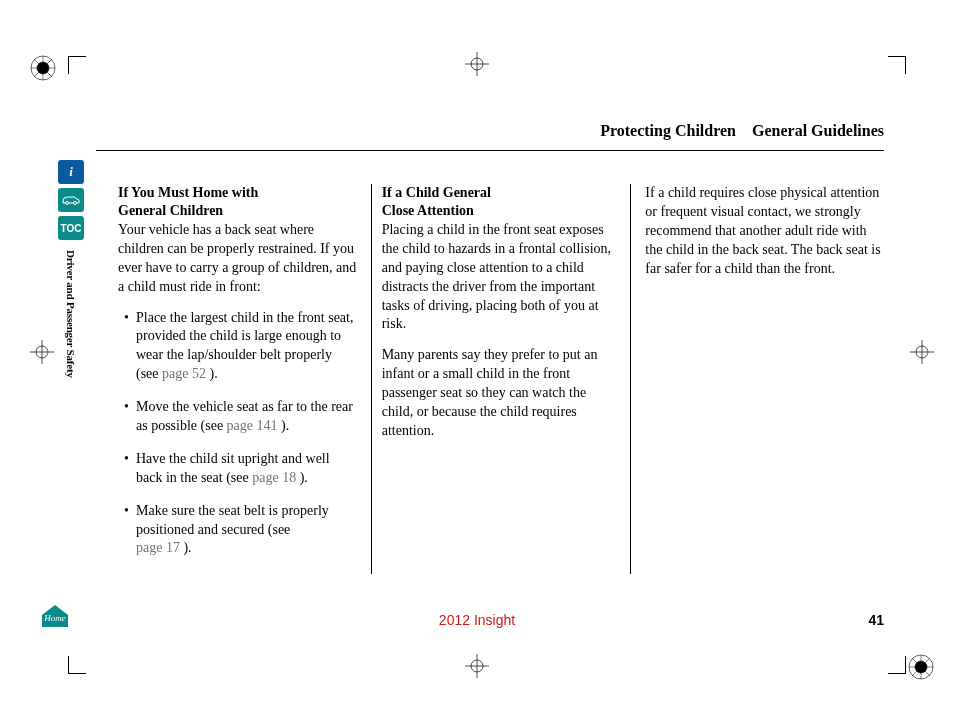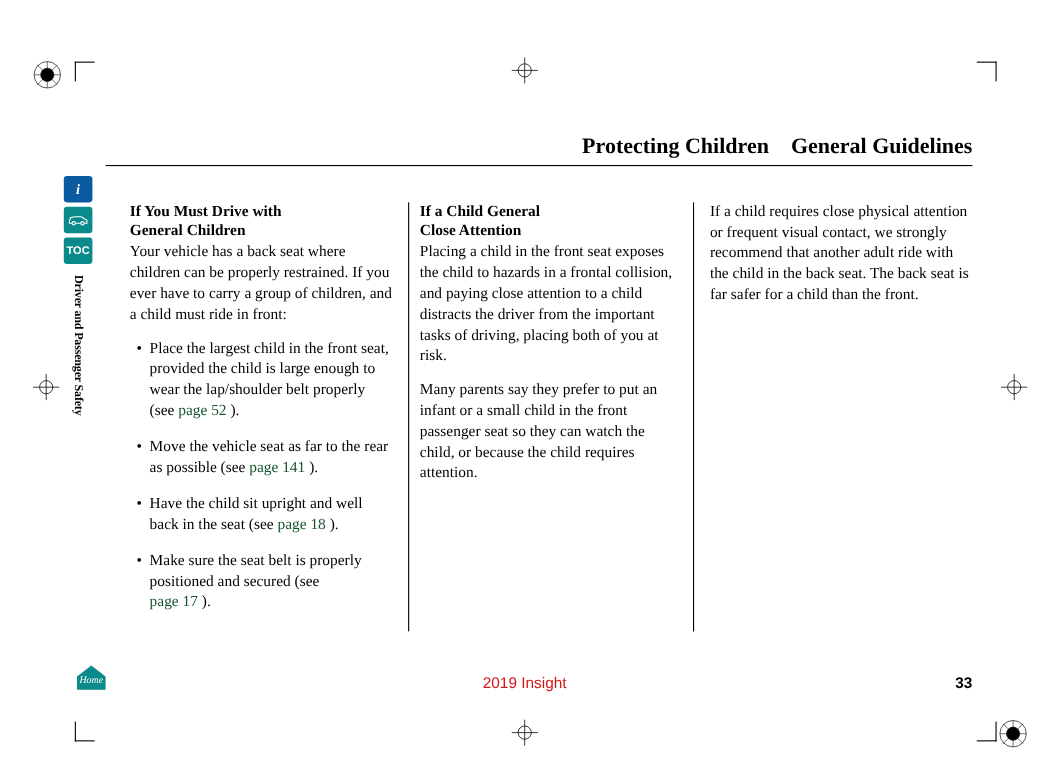--- a/index.html
+++ b/index.html
@@ -18,41 +18,41 @@
     .crop-br { bottom: 36px; right: 48px; width: 18px; height: 18px; border-right: 1px solid #000; border-bottom: 1px solid #000; }
     .reg-mark { position: absolute; width: 24px; height: 24px; }
     .reg-mark svg { width: 100%; height: 100%; }
     .reg-tc { top: 52px; left: 465px; }
     .reg-ml { top: 340px; left: 30px; }
     .reg-mr { top: 340px; right: 20px; }
     .reg-bc { bottom: 32px; left: 465px; }
     .radial-icon { position: absolute; width: 26px; height: 26px; }
     .radial-tl { top: 55px; left: 30px; }
     .radial-br { bottom: 30px; right: 20px; }
-    .page-title { position: absolute; top: 122px; right: 70px; font-size: 20px; font-weight: bold; font-family: 'Times New Roman', serif; }
+    .page-title { position: absolute; top: 122px; right: 70px; font-size: 16px; font-weight: bold; font-family: 'Times New Roman', serif; }
     .title-rule { position: absolute; top: 150px; left: 96px; right: 70px; height: 1px; background: #000; }
     .nav-col { position: absolute; top: 160px; left: 56px; width: 30px; display: flex; flex-direction: column; align-items: center; gap: 4px; }
     .nav-badge { width: 26px; height: 24px; border-radius: 3px; display: flex; align-items: center; justify-content: center; font-family: Arial, sans-serif; font-size: 10px; font-weight: bold; color: #fff; }
     .nav-info { background: #0a5aa0; font-family: Georgia, serif; font-style: italic; font-size: 13px; }
     .nav-car { background: #0a8a8a; }
     .nav-toc { background: #0a8a8a; font-size: 10px; }
     .section-label { writing-mode: vertical-rl; font-family: 'Times New Roman', serif; font-size: 11px; font-weight: bold; margin-top: 6px; letter-spacing: -0.2px; }
-    .home-badge { position: absolute; left: 68px; top: 603px; text-align: center; }
+    .home-badge { position: absolute; left: 40px; top: 603px; text-align: center; }
     .content { position: absolute; top: 184px; left: 118px; right: 70px; display: flex; }
     .col { flex: 1; font-size: 14px; line-height: 1.35; padding: 0 10px; }
     .col:first-child { padding-left: 0; padding-right: 14px; }
     .col:nth-child(2) { padding-left: 14px; padding-right: 14px; }
     .col:last-child { padding-left: 14px; padding-right: 0; }
     .col h4 { font-size: 14px; font-weight: bold; line-height: 1.25; margin-bottom: 2px; }
     .col p { margin-bottom: 12px; }
     .bullets { list-style: none; margin-top: 4px; }
     .bullets li { position: relative; padding-left: 18px; margin-bottom: 14px; }
     .bullets li::before { content: "•"; position: absolute; left: 6px; top: 0; font-size: 14px; }
     .divider { width: 1px; background: #000; height: 390px; margin: 0 0px; }
-    .link { color: #14532d; }
+    .link { color: #737373; }
     .footer-center { position: absolute; bottom: 82px; left: 0; right: 0; text-align: center; font-family: Arial, sans-serif; font-size: 14px; color: #d01818; }
     .page-num { position: absolute; bottom: 82px; right: 70px; font-family: Arial, sans-serif; font-size: 14px; font-weight: bold; }
   </style>
 </head>
 <body>
 
 <div class="crop-mark crop-tl"></div>
 <div class="crop-mark crop-tr"></div>
 <div class="crop-mark crop-bl"></div>
 <div class="crop-mark crop-br"></div>
@@ -135,35 +135,35 @@
 
 <div class="home-badge">
   <svg width="30" height="26" viewBox="0 0 30 26">
     <path d="M2 12 L15 2 L28 12 L28 24 L2 24 Z" fill="#0a8a8a"></path>
     <text x="15" y="18" text-anchor="middle" font-family="cursive" font-style="italic" font-size="9" fill="#fff">Home</text>
   </svg>
 </div>
 
 <div class="content">
   <div class="col">
-    <h4><span>If You Must Drive with</span><br><span>General Children</span></h4>
+    <h4><span>If You Must Home with</span><br><span>General Children</span></h4>
     <p>Your vehicle has a back seat where children can be properly restrained. If you ever have to carry a group of children, and a child must ride in front:</p>
     <ul class="bullets">
       <li><span>Place the largest child in the front seat, provided the child is large enough to wear the lap/shoulder belt properly (see </span><span class="link">page 52</span><span> ).</span></li>
       <li><span>Move the vehicle seat as far to the rear as possible (see </span><span class="link">page 141</span><span> ).</span></li>
       <li><span>Have the child sit upright and well back in the seat (see </span><span class="link">page 18</span><span> ).</span></li>
       <li><span>Make sure the seat belt is properly positioned and secured (see</span><br><span class="link">page 17</span><span> ).</span></li>
     </ul>
   </div>
   <div class="divider"></div>
   <div class="col">
     <h4><span>If a Child General</span><br><span>Close Attention</span></h4>
     <p>Placing a child in the front seat exposes the child to hazards in a frontal collision, and paying close attention to a child distracts the driver from the important tasks of driving, placing both of you at risk.</p>
     <p>Many parents say they prefer to put an infant or a small child in the front passenger seat so they can watch the child, or because the child requires attention.</p>
   </div>
   <div class="divider"></div>
   <div class="col">
     <p>If a child requires close physical attention or frequent visual contact, we strongly recommend that another adult ride with the child in the back seat. The back seat is far safer for a child than the front.</p>
   </div>
 </div>
 
-<div class="footer-center">2019 Insight</div>
-<div class="page-num">33</div>
+<div class="footer-center">2012 Insight</div>
+<div class="page-num">41</div>
 
 </body></html>

